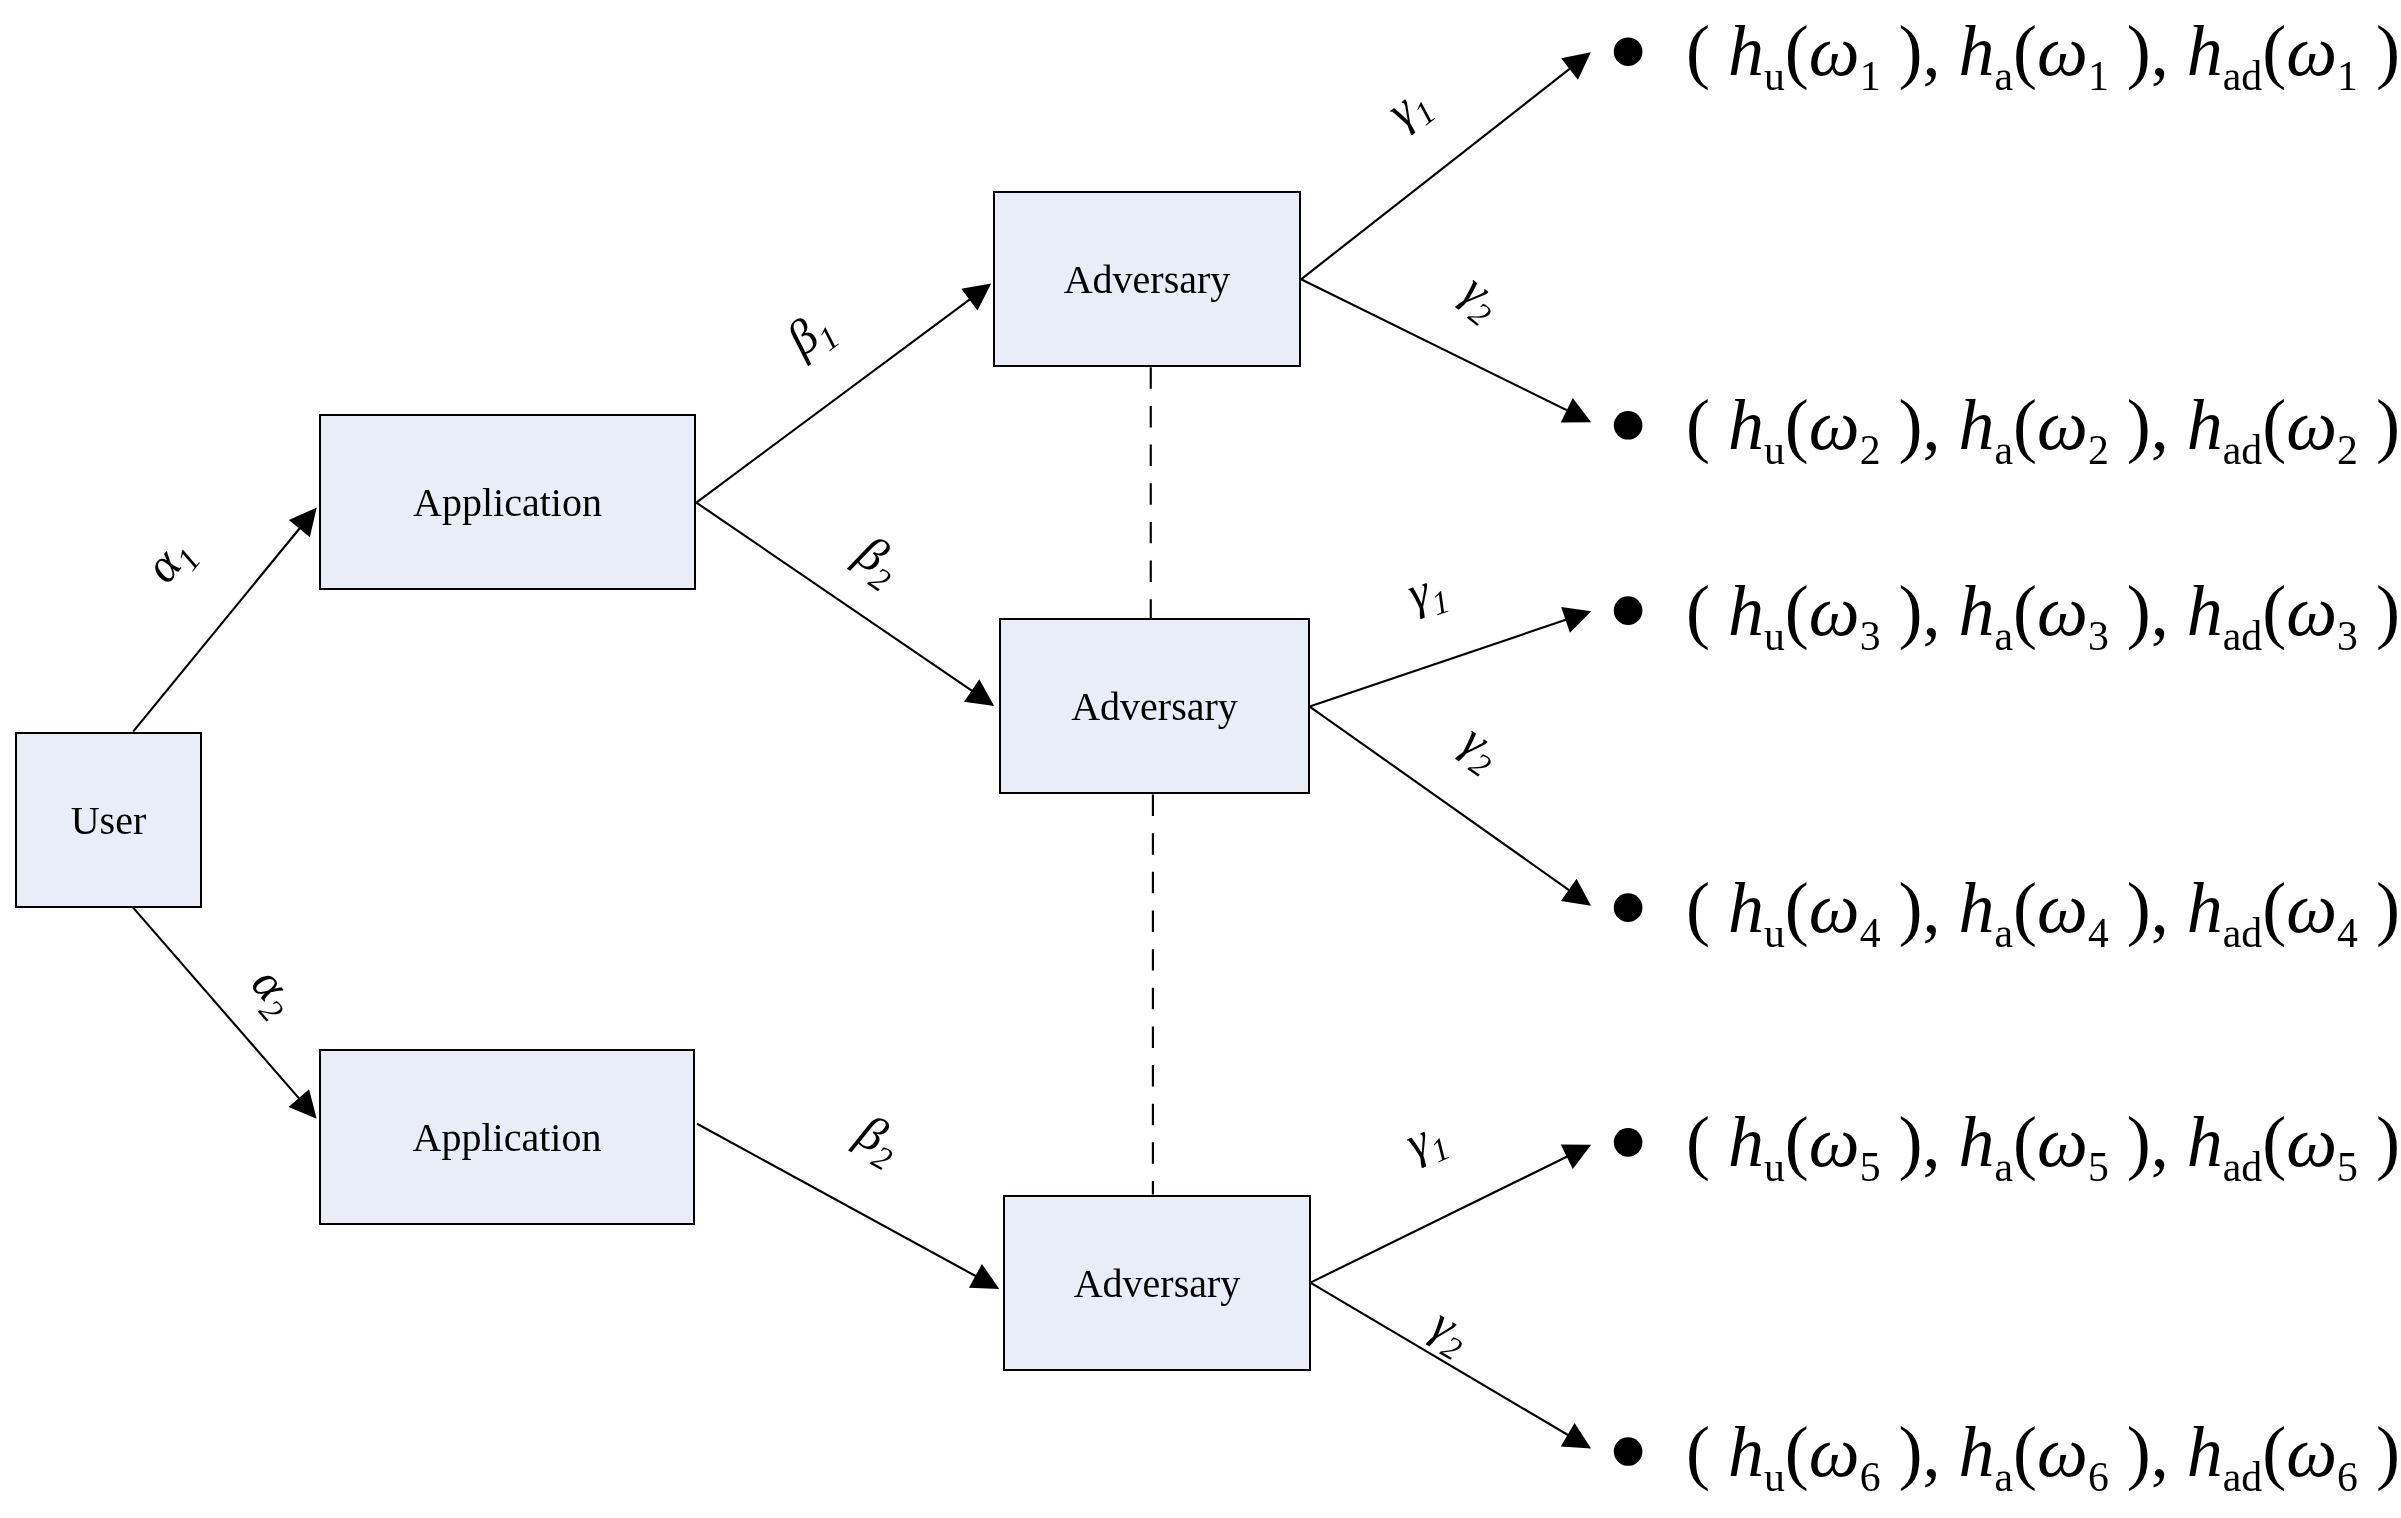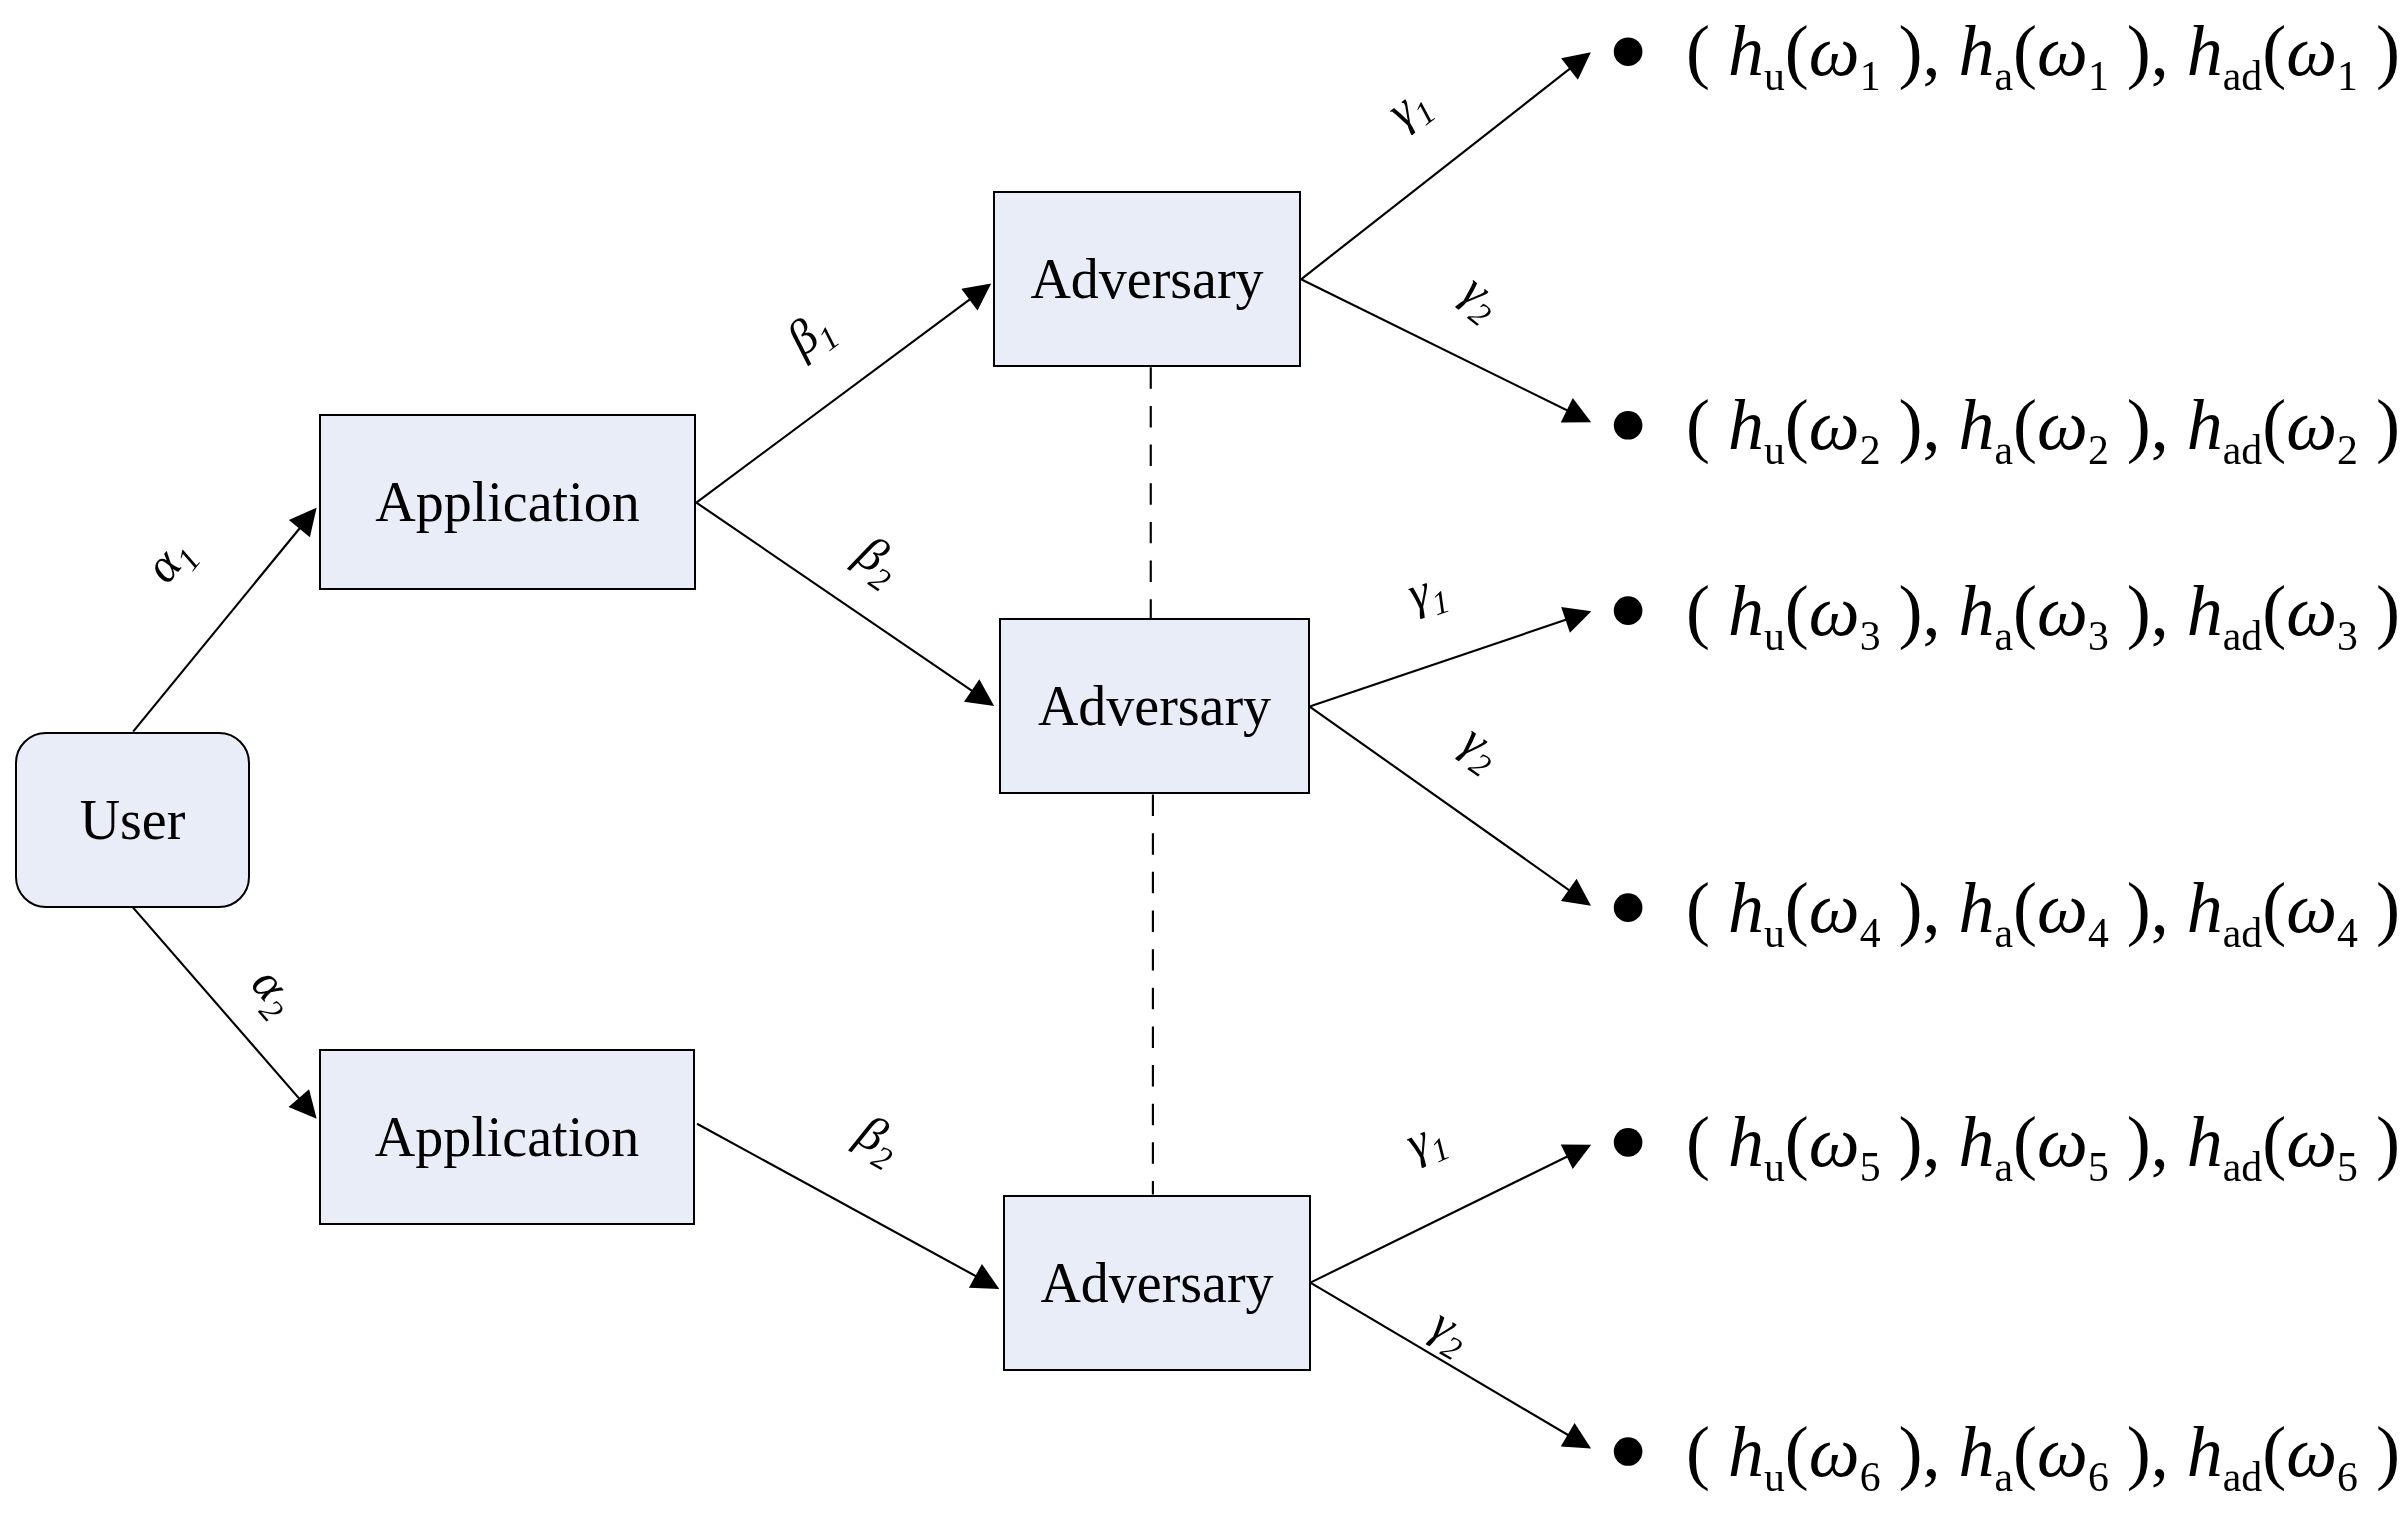--- a/index.html
+++ b/index.html
@@ -14,21 +14,21 @@
   .edge{stroke:#000000;stroke-width:3;fill:none;}
   .info-set{stroke:#000000;stroke-width:3;fill:none;stroke-dasharray:30 24;}
   .glabel{font-family:"Liberation Serif","DejaVu Serif",serif;font-style:italic;
           font-size:68px;fill:#000000;text-anchor:middle;}
   .gsub{font-size:46px;font-style:italic;}
   .node{
     position:absolute;
     background:#e8edf7;
     border:2.1px solid #000000;
     display:flex;align-items:center;justify-content:center;
-    font-size:56px;color:#000000;
+    font-size:40px;color:#000000;
     box-sizing:border-box;
     white-space:nowrap;
   }
   .leaf-row{
     position:absolute;left:1686px;height:86px;
     display:flex;align-items:center;
     font-size:72px;color:#000000;white-space:nowrap;
   }
   .payoff i{font-style:italic;}
   .payoff sub{font-size:58%;line-height:0;}
@@ -77,21 +77,21 @@
     <text class="glabel" transform="translate(1218,1609) rotate(29)"><tspan>β</tspan><tspan class="gsub" dy="16">2</tspan></text>
 
     <text class="glabel" transform="translate(1980,165) rotate(-38)"><tspan>γ</tspan><tspan class="gsub" dy="16">1</tspan></text>
     <text class="glabel" transform="translate(2058,430) rotate(38)"><tspan>γ</tspan><tspan class="gsub" dy="16">2</tspan></text>
     <text class="glabel" transform="translate(2000,845) rotate(-18)"><tspan>γ</tspan><tspan class="gsub" dy="16">1</tspan></text>
     <text class="glabel" transform="translate(2058,1060) rotate(35)"><tspan>γ</tspan><tspan class="gsub" dy="16">2</tspan></text>
     <text class="glabel" transform="translate(2000,1611) rotate(-24)"><tspan>γ</tspan><tspan class="gsub" dy="16">1</tspan></text>
     <text class="glabel" transform="translate(2017,1876) rotate(30)"><tspan>γ</tspan><tspan class="gsub" dy="16">2</tspan></text>
   </svg>
 
-  <div class="node" style="left:15px;top:732px;width:235px;height:176px;border-radius:31px;">
+  <div class="node" style="left:15px;top:732px;width:187px;height:176px;">
     <span>User</span>
   </div>
 
   <div class="node" style="left:319px;top:414px;width:377px;height:176px;">
     <span>Application</span>
   </div>
 
   <div class="node" style="left:319px;top:1049px;width:376px;height:176px;">
     <span>Application</span>
   </div>

